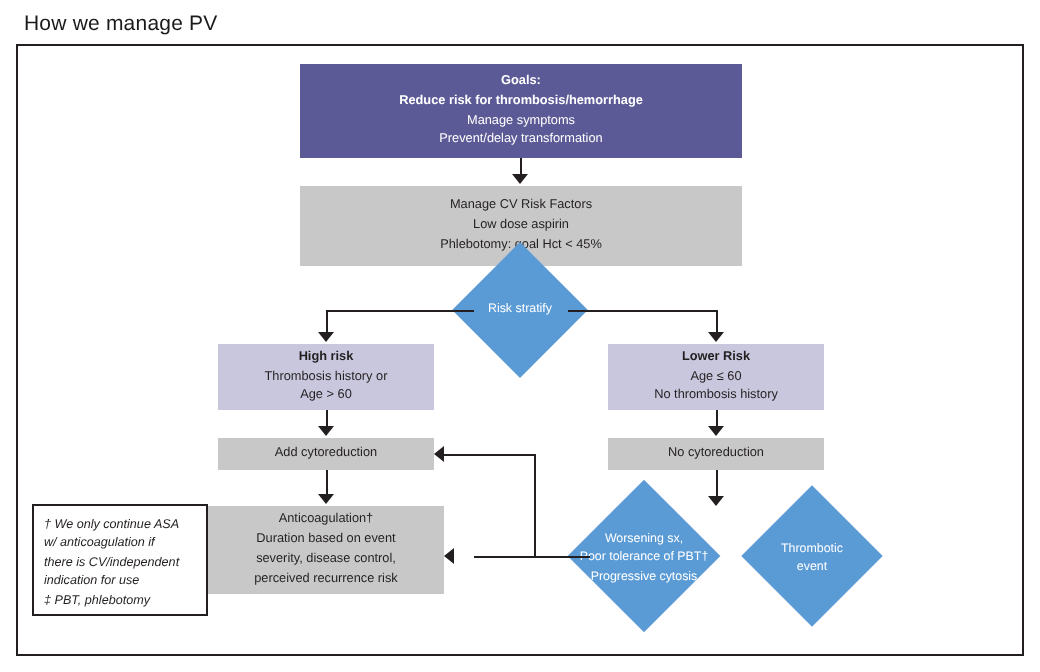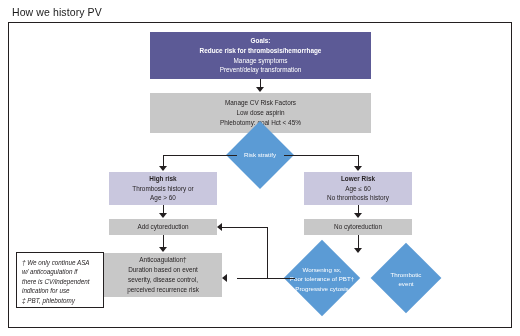--- a/index.html
+++ b/index.html
@@ -89,21 +89,21 @@
     padding:5px 5px;
     color:#231f20;
   }
   .footnote .ln{display:block;white-space:nowrap;}
 </style>
 </head>
 <body>
 
 <div id="root">
 
-  <div class="title">How we history PV</div>
+  <div class="title">How we manage PV</div>
 
   <div class="frame"></div>
 
   <div class="box purple" style="left:150px;top:32px;width:221px;height:47px;">
     <span class="ln b">Goals:</span>
     <span class="ln b">Reduce risk for thrombosis/hemorrhage</span>
     <span class="ln">Manage symptoms</span>
     <span class="ln">Prevent/delay transformation</span>
   </div>
 

